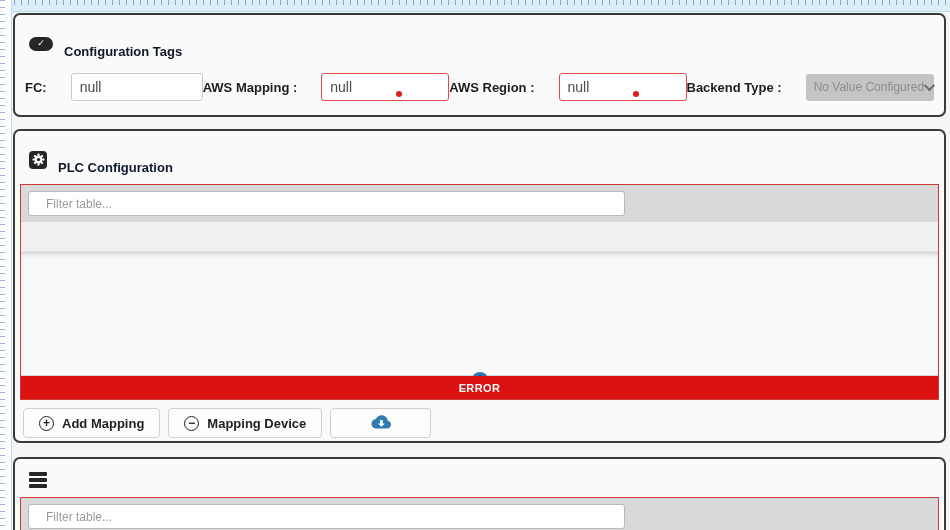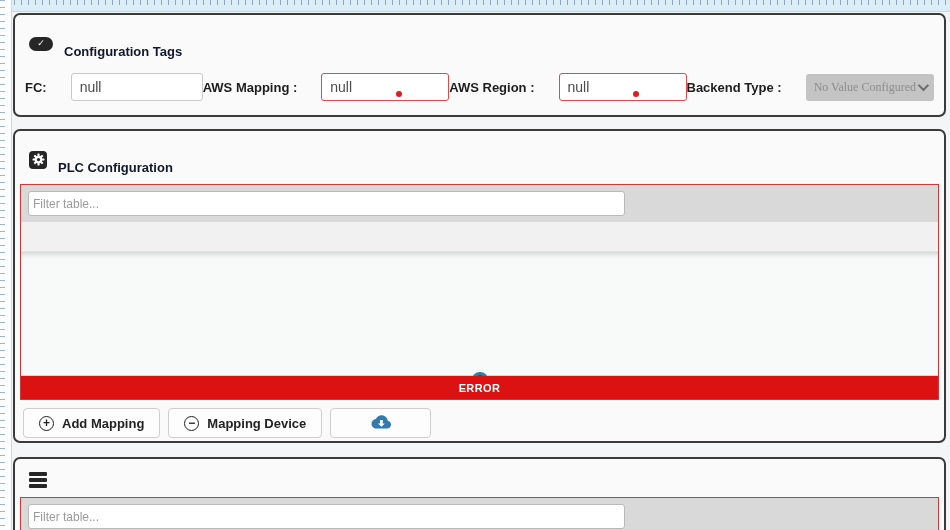--- a/index.html
+++ b/index.html
@@ -62,39 +62,39 @@
   }
   .invalid-wrap { position:relative; }
   .invalid-wrap .text-input { width:128px; border:1px solid #df4b4b; }
   .invalid-dot {
     position:absolute; left:58%; bottom:4px; width:6px; height:6px;
     border-radius:50%; background:#e01b1b;
   }
   .select-box {
     width:128px; height:27px; background:#c4c4c4; border-radius:3px;
     display:flex; align-items:center; justify-content:space-between;
-    padding:0 8px; cursor:default;font-family:Liberation Serif, serif;
+    padding:0 8px; cursor:default;
   }
   .select-box .sel-text { font-size:12px; color:#8d8d8d; white-space:nowrap; }
   .chevron {
     width:8px; height:8px; border-right:2px solid #6b6b6b; border-bottom:2px solid #6b6b6b;
     transform:rotate(45deg) translateY(-2px); flex:none;
   }
 
   
   .table-shell {
     position:relative; margin:9px 5px 0 5px; border:1px solid #cc3a3a;
     background:#f7f8f8; overflow:hidden;
   }
   #panel-plc .table-shell { height:216px; }
   #panel-detail .table-shell { height:130px; }
   .table-toolbar { height:37px; background:#d9d9d9; display:flex; align-items:center; padding-left:7px; }
   .filter-input {
     width:597px; height:25px; background:#fff; border:1px solid #b9b9b9; border-radius:3px;
-    font-size:12px; color:#4a4a4a; padding:0 4px;
+    font-size:12px; color:#4a4a4a; padding:0 17px;
     font-family:"Liberation Sans","DejaVu Sans",sans-serif;
   }
   .filter-input::placeholder { color:#9a9a9a; }
   .table-subheader { height:30px; background:#f1f1f1; border-bottom:1px solid #e3e3e3; }
   .table-body { height:123px; background:#f8f9f9; box-shadow:inset 0 5px 6px -4px rgba(0,0,0,0.22); }
   .table-footer { height:26px; background:#d9d9d9; display:flex; align-items:flex-start; padding:2px 0 0 5px; }
   .rows-select {
     background:#fff; border:1px solid #bbb; border-radius:3px; height:22px;
     display:flex; align-items:center; gap:10px; padding:0 8px;
     font-size:12px; color:#3f3f3f;

